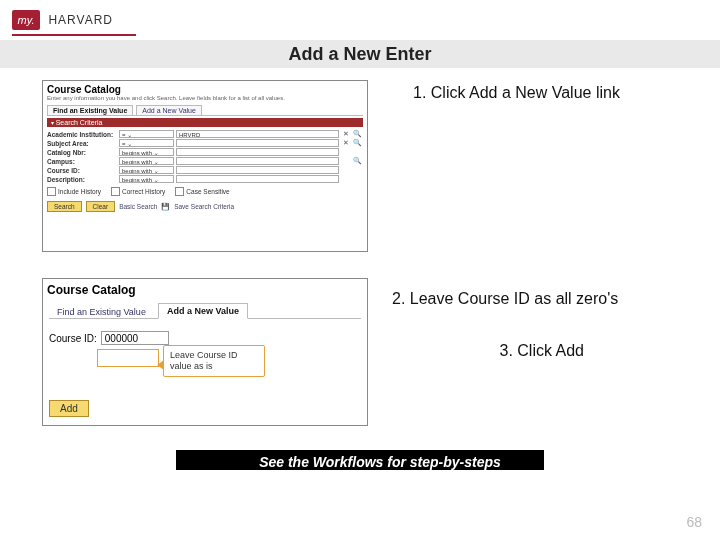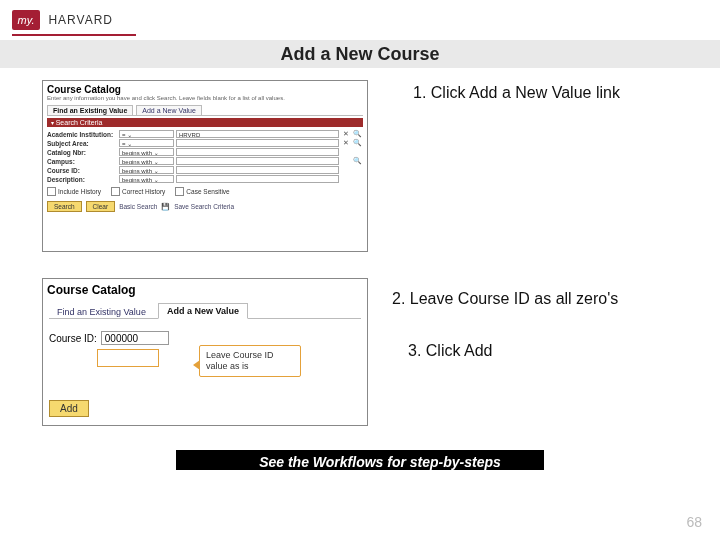--- a/index.html
+++ b/index.html
@@ -196,21 +196,20 @@
     border: 1px solid #e4a13a;
     background: #fff;
     font-size: 9px;
     color: #333;
     padding: 4px 6px;
     border-radius: 2px;
     width: 88px;
     top: 66px;
     left: 120px;
     line-height: 1.2;
-    margin-left: 36px;
   }
   .callout::before {
     content: "";
     position: absolute;
     left: -7px;
     top: 14px;
     width: 0; height: 0;
     border-top: 5px solid transparent;
     border-bottom: 5px solid transparent;
     border-right: 7px solid #e4a13a;
@@ -233,21 +232,21 @@
   }
 
   .step {
     position: absolute;
     font-size: 16px;
     font-weight: normal;
     color: #111;
   }
   #s1 { top: 84px;  left: 392px; width: 230px; margin-left: 21px; }
   #s2 { top: 290px; left: 392px; width: 240px; }
-  #s3 { top: 342px; left: 408px; width: 200px; }
+  #s3 { top: 342px; left: 384px; width: 200px; text-align: right; }
 
   .footer-bar {
     position: absolute;
     left: 176px;
     right: 176px;
     top: 450px;
     height: 20px;
     background: #000;
     color: #fff;
     text-align: center;
@@ -267,21 +266,21 @@
 </style>
 </head>
 <body>
 
 <div class="logo">
   <span class="logo-badge">my.</span>
   <span class="logo-text">HARVARD</span>
 </div>
 <div class="logo-line"></div>
 
-<div class="title-bar">Add a New Course</div>
+<div class="title-bar">Add a New Enter</div>
 
 <div class="panel" id="panel1">
   <div class="p-title">Course Catalog</div>
   <div class="p-sub">Enter any information you have and click Search. Leave fields blank for a list of all values.</div>
   <div class="tabrow">
     <span class="tab active">Find an Existing Value</span>
     <span class="tab">Add a New Value</span>
   </div>
   <div class="tabunderline"></div>
   <div class="sc-bar">Search Criteria</div>

